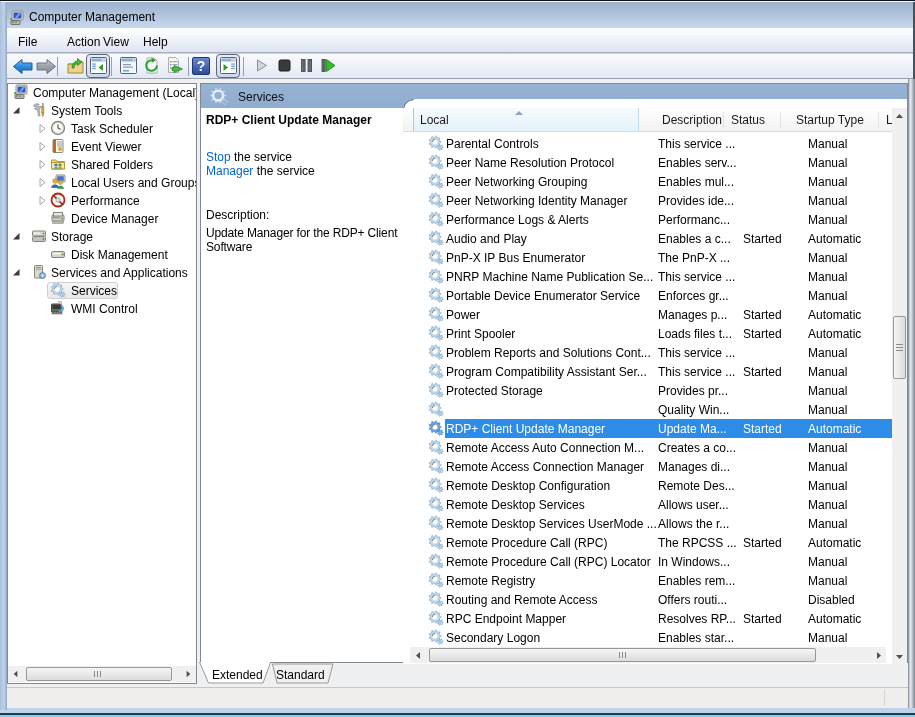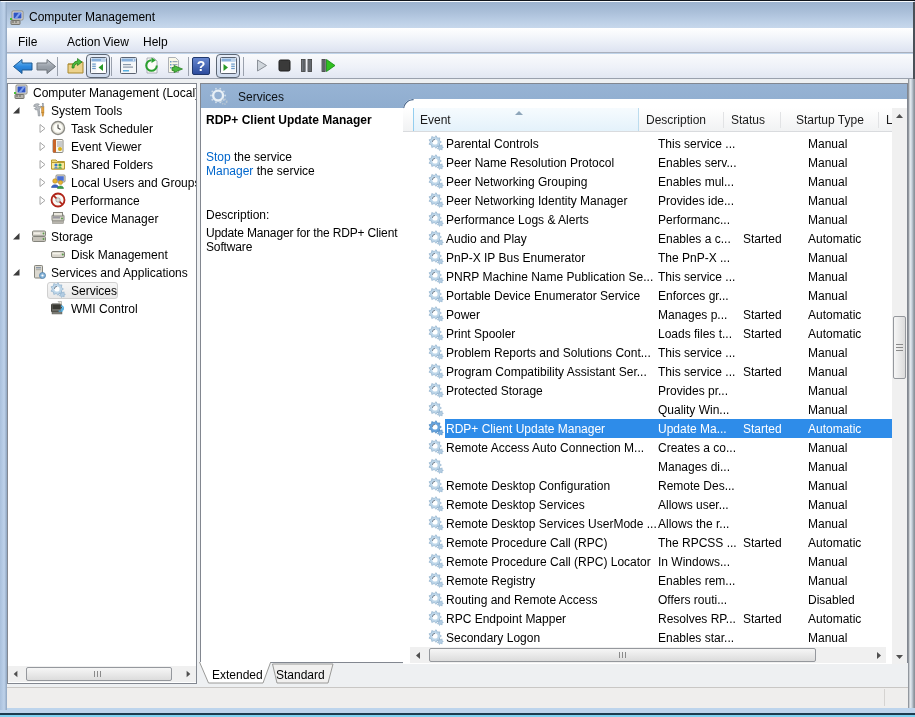--- a/index.html
+++ b/index.html
@@ -356,23 +356,23 @@
     <div class="abs" style="left:4px;top:56px;"><span class="link">Manager</span> the service</div>
     <div class="abs" style="left:4px;top:100px;">Description:</div>
     <div class="abs" style="left:4px;top:118px;white-space:nowrap;line-height:14px;letter-spacing:-0.15px;">Update Manager for the RDP+ Client<br>Software</div>
   </div>
   <div class="abs" id="listpanel">
       <svg class="abs" style="left:0;top:0" width="14" height="14" viewBox="0 0 14 14">
         <path d="M0.6 13 A 10 10 0 0 1 10.6 0.6" fill="none" stroke="#4a688e" stroke-width="1.4"></path>
       </svg>
     <div class="abs" id="lvheader">
       <div id="namecell"></div>
-      <span class="hlabel" style="left:17px;">Event</span>
+      <span class="hlabel" style="left:17px;">Local</span>
       <div id="sortarrow"></div>
-      <span class="hlabel" style="left:243px;">Description</span>
+      <span class="hlabel" style="left:259px;">Description</span>
       <span class="hlabel" style="left:328px;">Status</span>
       <span class="hlabel" style="left:393px;">Startup Type</span>
       <span class="hlabel" style="left:483px;">L</span>
       <div class="hsep" style="left:320px;"></div>
       <div class="hsep" style="left:377px;"></div>
       <div class="hsep" style="left:475px;"></div>
     </div>
 <div class="row" style="top:35px">
         <svg class="abs" style="left:13px;top:1px;opacity:1.0" width="16" height="16" viewBox="0 0 16 16">
           <polygon points="15.4,12.4 14.0,13.3 14.2,14.9 12.6,14.3 11.5,15.5 11.0,14.0 9.3,13.8 10.2,12.4 9.3,11.0 11.0,10.8 11.5,9.3 12.6,10.5 14.2,9.9 14.0,11.5" fill="#b2cce2" stroke="#85a8c6" stroke-width="0.5"></polygon>
@@ -582,20 +582,21 @@
         <span class="ct">Manual</span>
         <span class="cl">L</span>
       </div>
 <div class="row" style="top:358px">
         <svg class="abs" style="left:13px;top:1px;opacity:1.0" width="16" height="16" viewBox="0 0 16 16">
           <polygon points="15.4,12.4 14.0,13.3 14.2,14.9 12.6,14.3 11.5,15.5 11.0,14.0 9.3,13.8 10.2,12.4 9.3,11.0 11.0,10.8 11.5,9.3 12.6,10.5 14.2,9.9 14.0,11.5" fill="#b2cce2" stroke="#85a8c6" stroke-width="0.5"></polygon>
           <polygon points="13.4,7.0 11.3,8.6 11.9,11.1 9.3,11.0 8.1,13.3 6.2,11.5 3.8,12.5 3.5,10.0 1.0,9.2 2.4,7.0 1.0,4.8 3.5,4.0 3.8,1.5 6.2,2.5 8.1,0.7 9.3,3.0 11.9,2.9 11.3,5.4" fill="#bdd6e9" stroke="#85a8c6" stroke-width="0.6"></polygon>
           <circle cx="7" cy="7" r="2.6" fill="#ffffff"></circle>
           <path d="M4.4 7 A 2.6 2.6 0 0 1 7 4.4" fill="none" stroke="#6e7a88" stroke-width="0.9"></path>
         </svg>
+        <span class="cn">Remote Access Connection Manager</span>
         <span class="cd">Manages di...</span>
         <span class="ct">Manual</span>
         <span class="cl">L</span>
       </div>
 <div class="row" style="top:377px">
         <svg class="abs" style="left:13px;top:1px;opacity:1.0" width="16" height="16" viewBox="0 0 16 16">
           <polygon points="15.4,12.4 14.0,13.3 14.2,14.9 12.6,14.3 11.5,15.5 11.0,14.0 9.3,13.8 10.2,12.4 9.3,11.0 11.0,10.8 11.5,9.3 12.6,10.5 14.2,9.9 14.0,11.5" fill="#b2cce2" stroke="#85a8c6" stroke-width="0.5"></polygon>
           <polygon points="13.4,7.0 11.3,8.6 11.9,11.1 9.3,11.0 8.1,13.3 6.2,11.5 3.8,12.5 3.5,10.0 1.0,9.2 2.4,7.0 1.0,4.8 3.5,4.0 3.8,1.5 6.2,2.5 8.1,0.7 9.3,3.0 11.9,2.9 11.3,5.4" fill="#bdd6e9" stroke="#85a8c6" stroke-width="0.6"></polygon>
           <circle cx="7" cy="7" r="2.6" fill="#ffffff"></circle>
           <path d="M4.4 7 A 2.6 2.6 0 0 1 7 4.4" fill="none" stroke="#6e7a88" stroke-width="0.9"></path>

